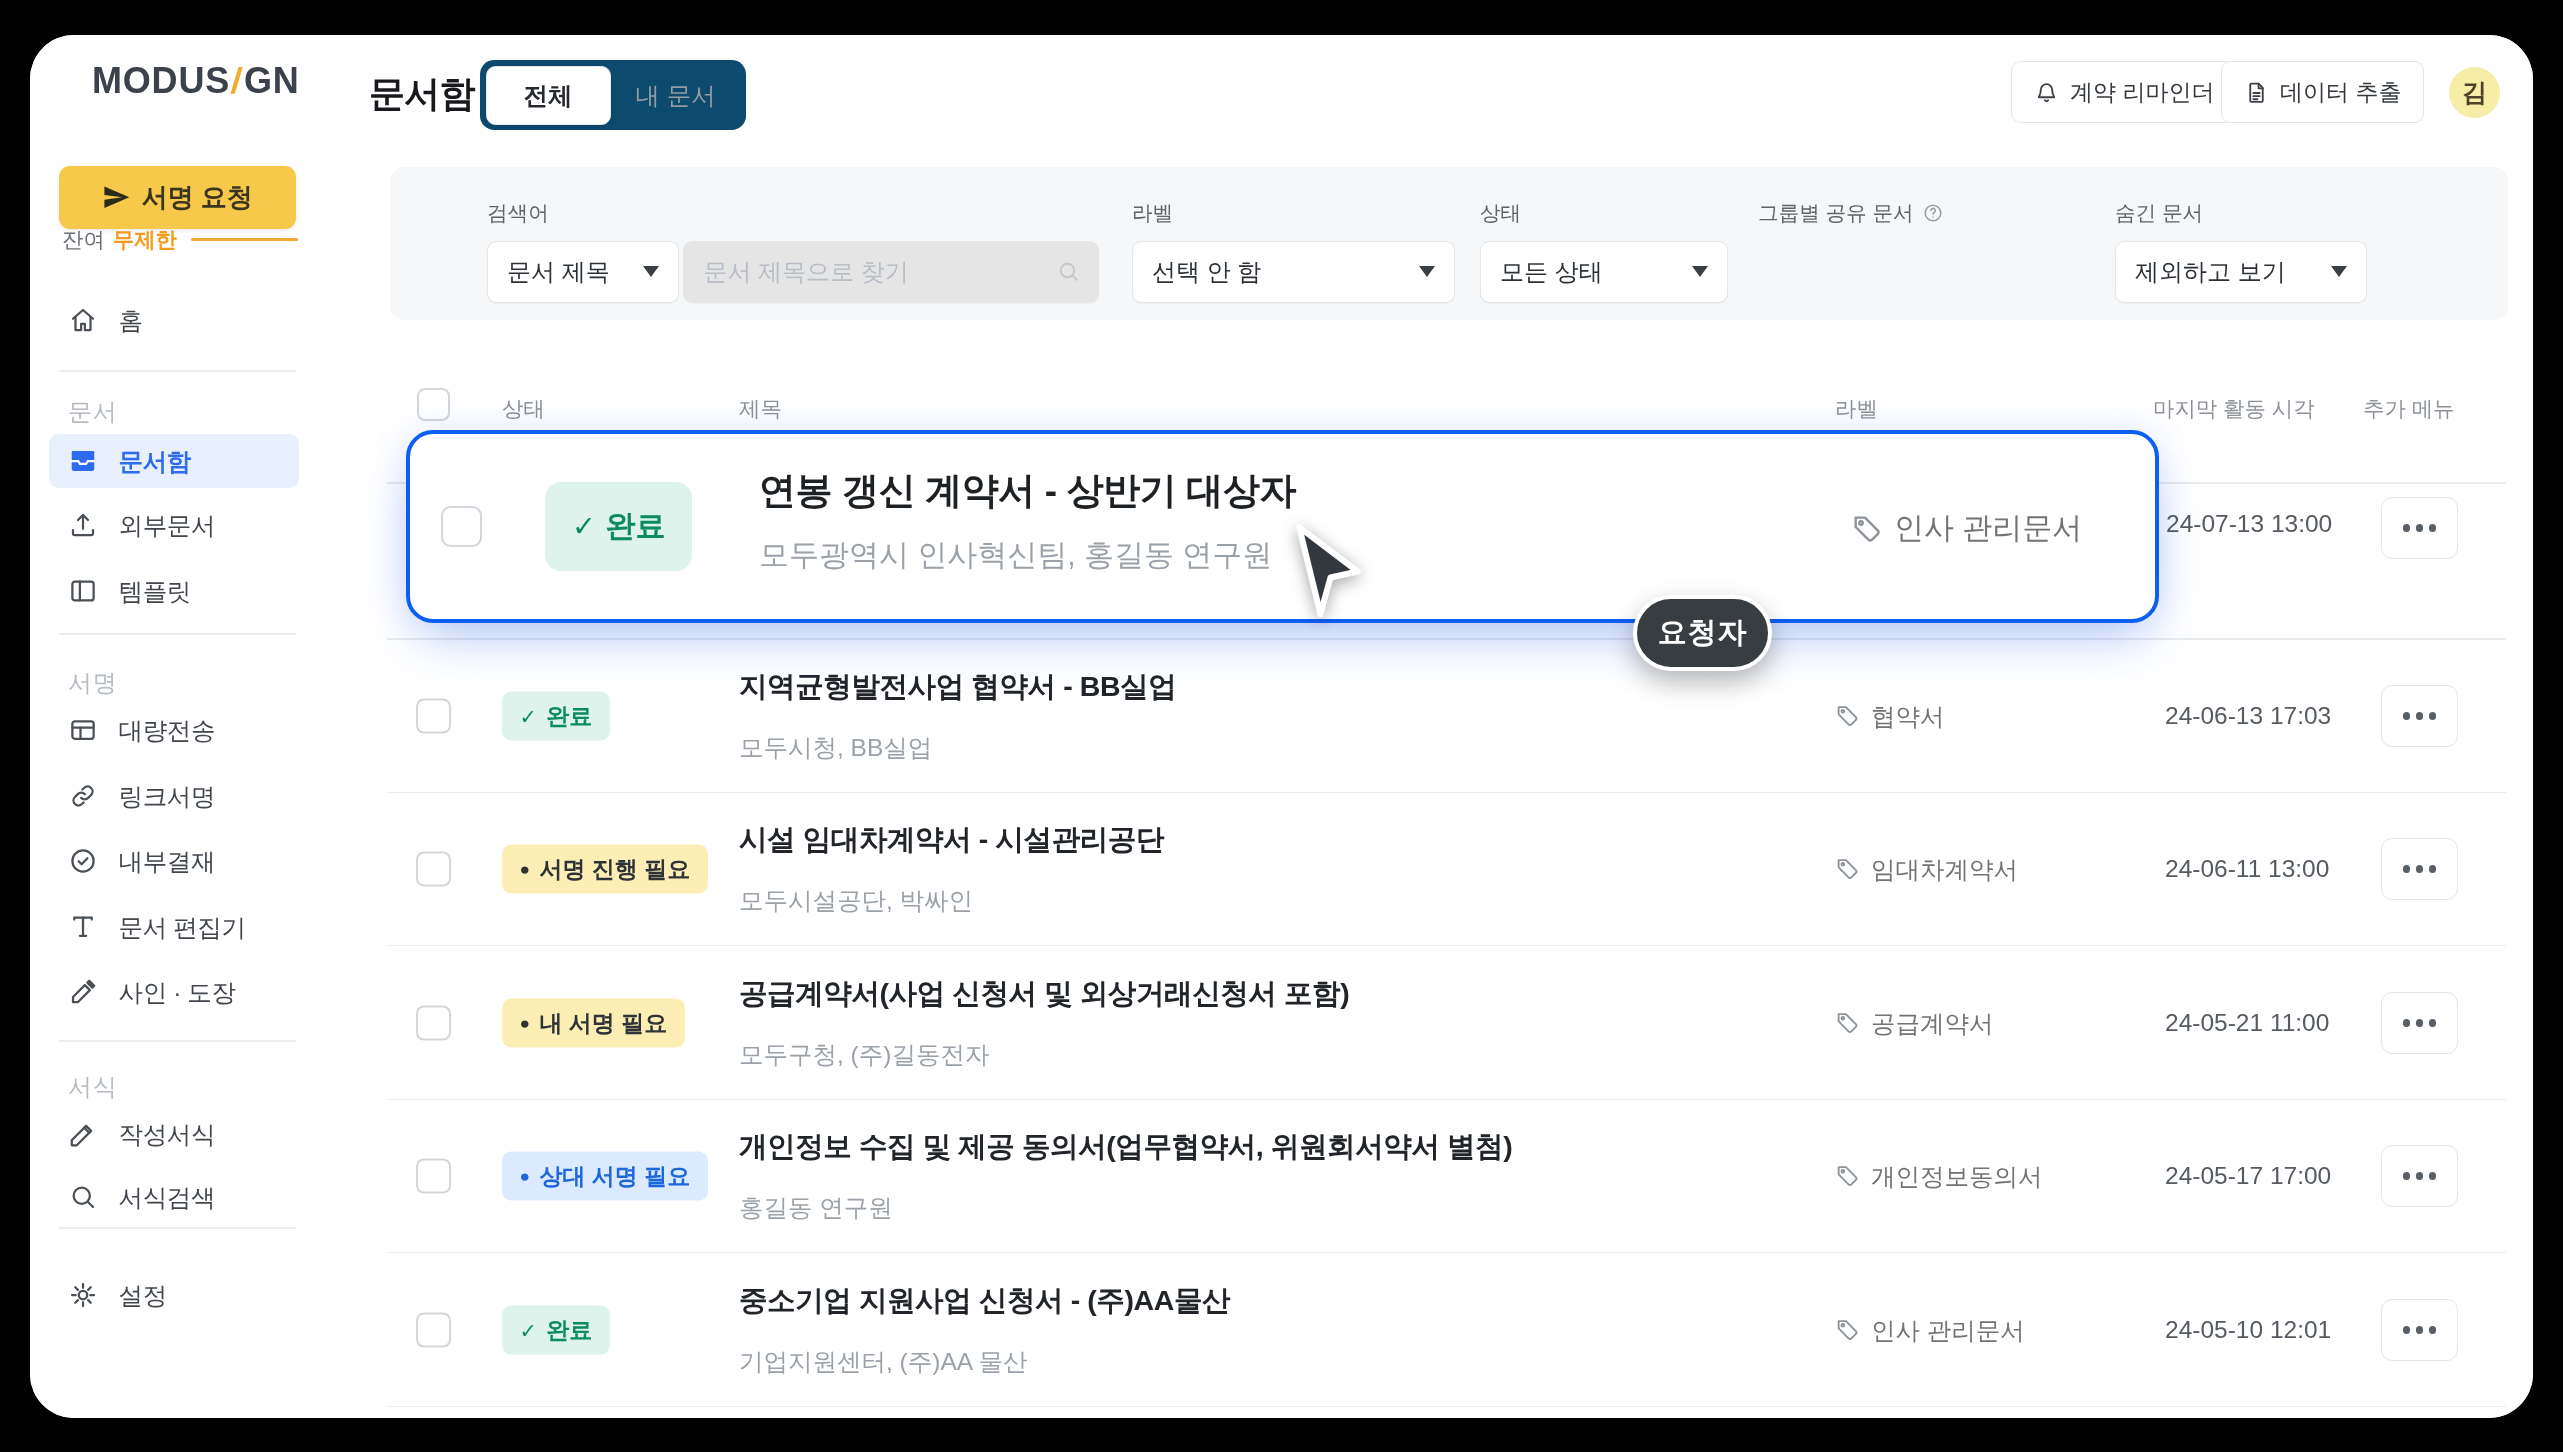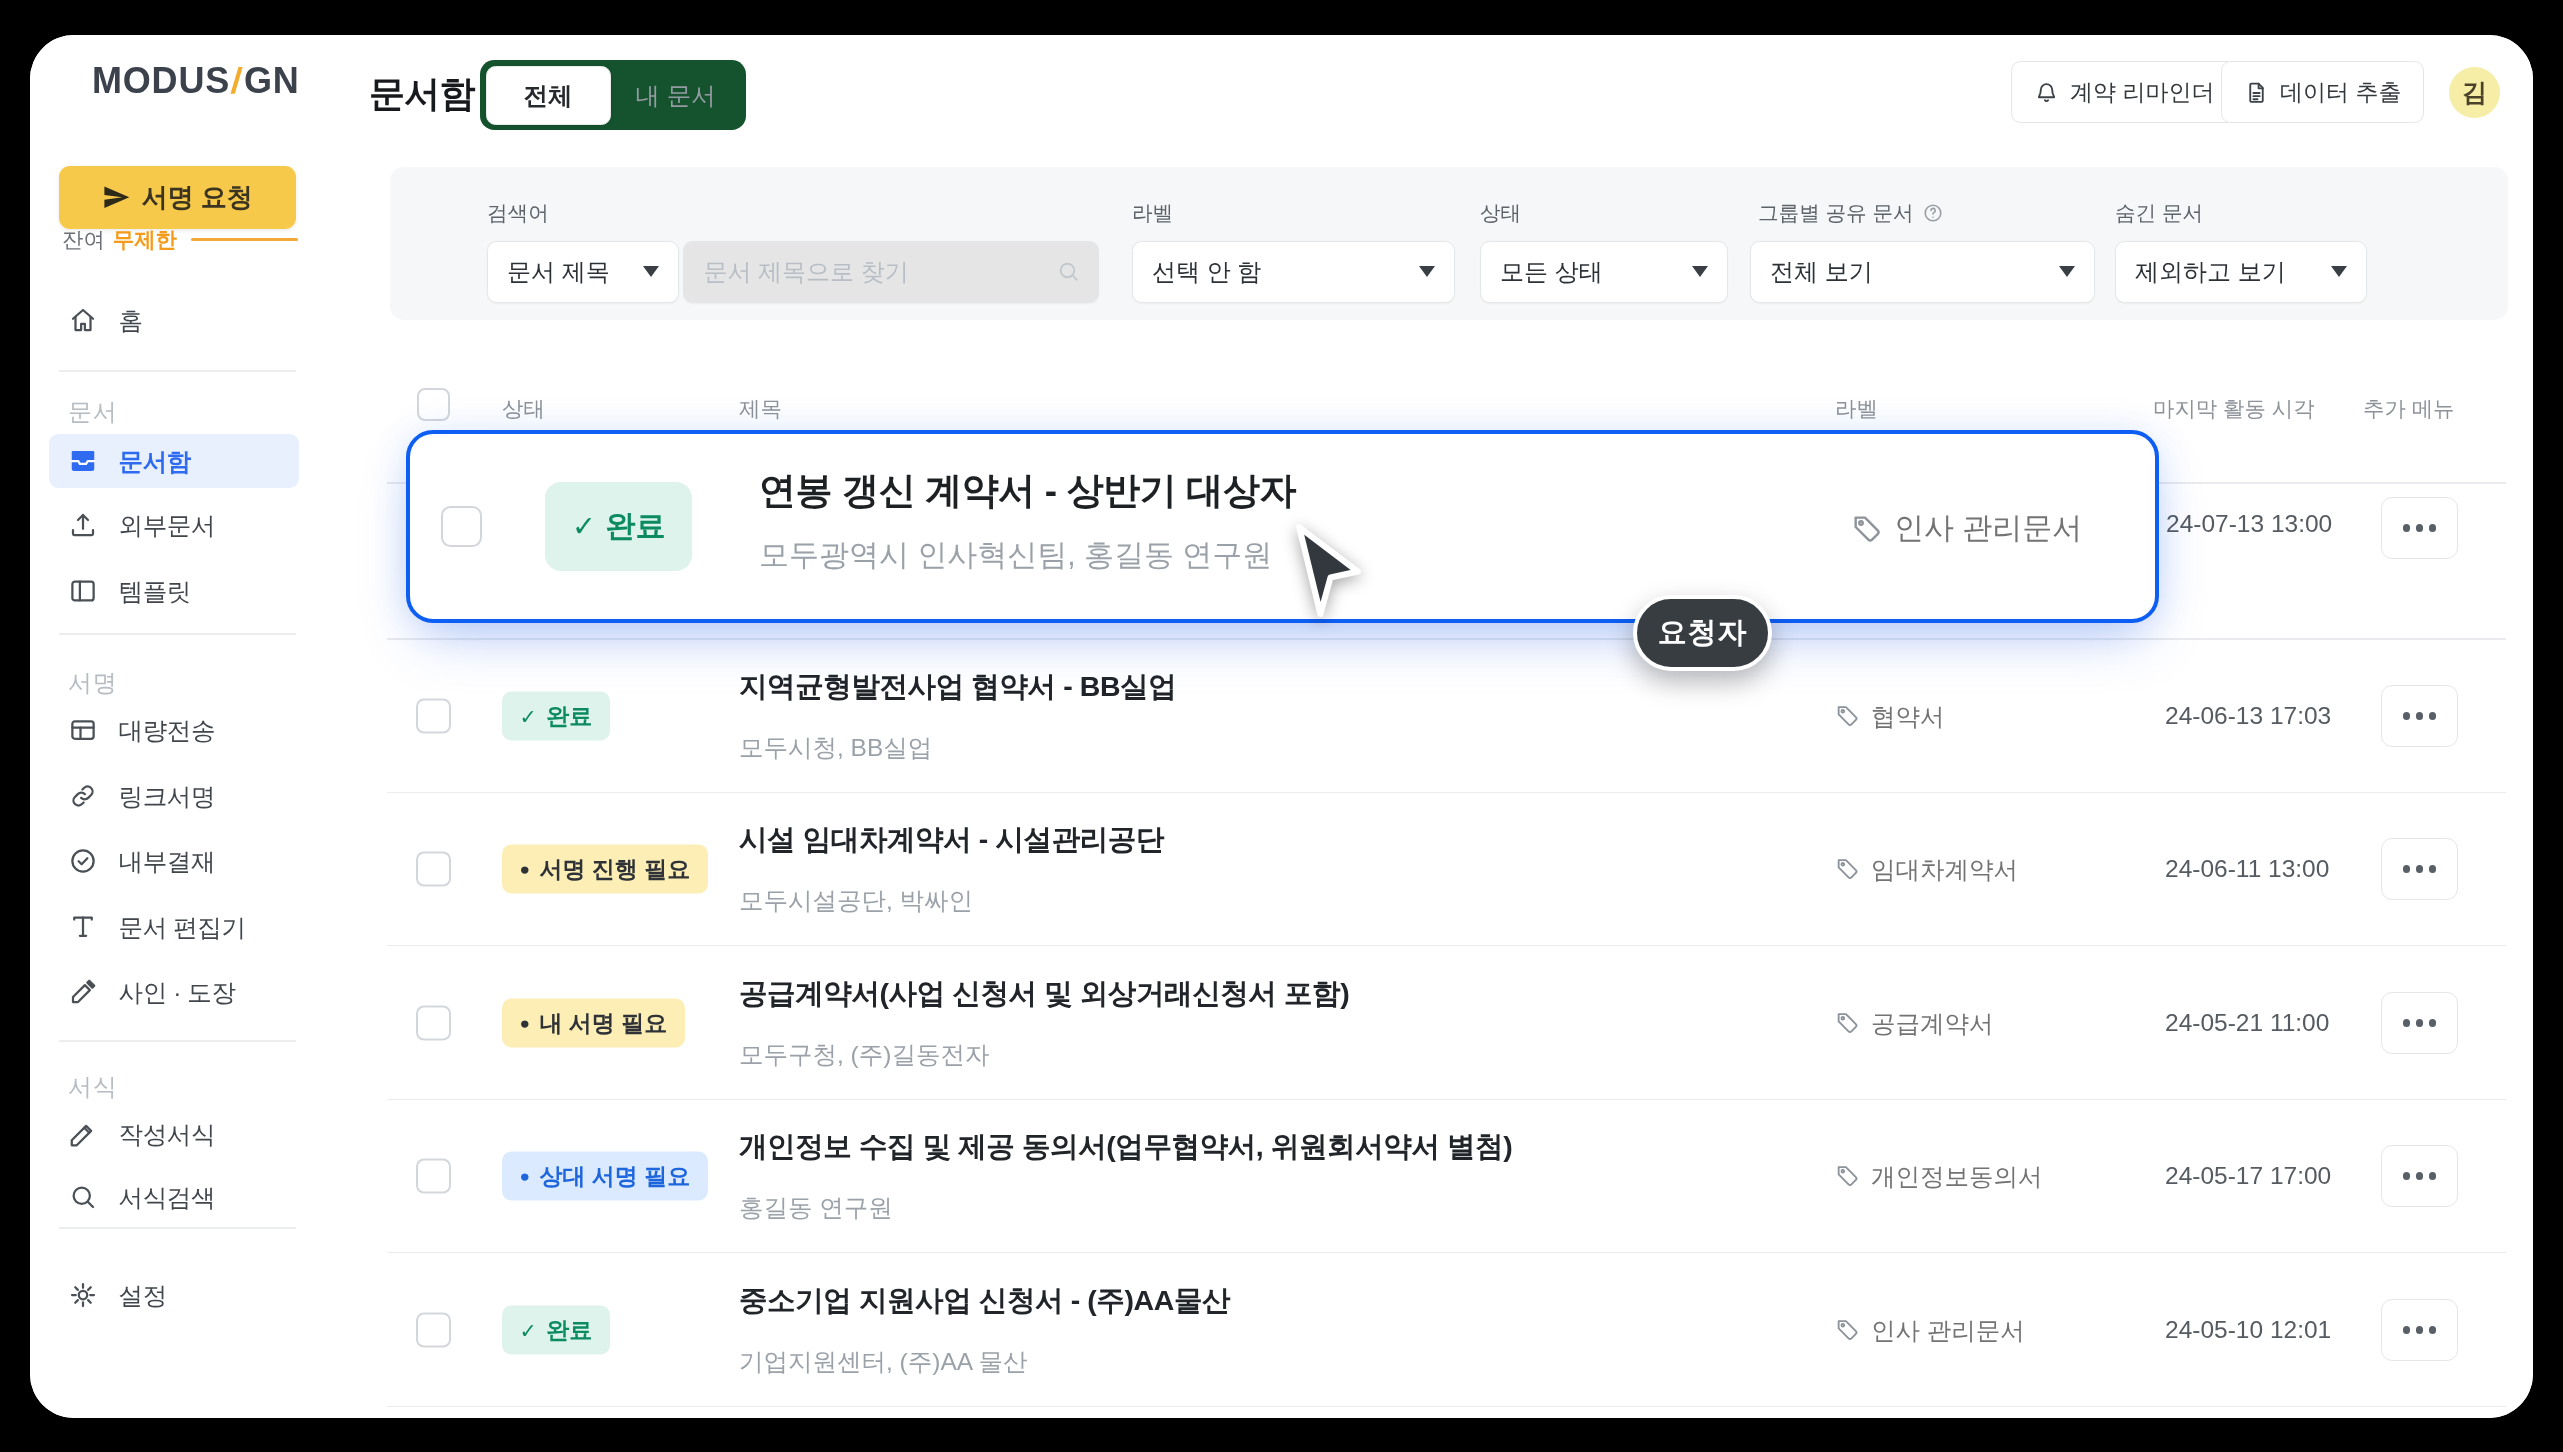--- a/index.html
+++ b/index.html
@@ -25,21 +25,21 @@
   .side-item .slabel{font-size:24.5px;font-weight:500;letter-spacing:-0.4px;}
   .side-item.active{background:#e8f0fe;color:#2e6bf0;}
   .side-item.active .sicon{color:#2e6bf0;}
   .side-item.active .slabel{font-weight:700;}
   .side-section{position:absolute;left:38px;font-size:24px;color:#b6bcc2;letter-spacing:0.8px;}
   .side-divider{position:absolute;left:28.5px;width:237px;height:1.6px;background:#ecedef;}
 
   
   .topbar{position:absolute;left:294px;top:0;right:0;height:119px;border-bottom:1.6px solid #ebedef;background:#fff;}
   .page-title{position:absolute;left:45px;top:35px;margin:0;font-size:36px;font-weight:800;color:#17191c;letter-spacing:-0.8px;}
-  .segment{position:absolute;left:156px;top:25px;width:266px;height:70px;background:#14532d;border-radius:14.2px;
+  .segment{position:absolute;left:156px;top:25px;width:266px;height:70px;background:#0c4a6e;border-radius:14.2px;
            display:flex;align-items:center;padding:0 5.5px;box-sizing:border-box;}
   .seg{height:59px;border-radius:9.5px;display:flex;align-items:center;justify-content:center;font-size:24.5px;cursor:pointer;}
   .seg.on{width:125px;background:#fff;border:1.6px solid #e7e9eb;box-sizing:border-box;font-weight:700;color:#26292d;
           box-shadow:0 1.6px 4.7px rgba(0,0,0,.07);}
   .seg.off{flex:1;color:#959ba3;}
   .top-btn{position:absolute;top:26px;height:62px;background:#fff;border:1.6px solid #e3e5e8;border-radius:9.5px;
            display:flex;align-items:center;gap:11px;padding:0 22px;font-size:23px;color:#33383d;font-family:inherit;cursor:pointer;}
   .top-btn svg{width:25px;height:25px;color:#3c4147;}
   .top-btn.reminder{left:1687px;}
   .top-btn.export{left:1897px;}
@@ -317,24 +317,20 @@
       </div>
 
       <div class="f-label" style="left:1368px">
         <span>그룹별 공유 문서</span>
         <svg viewBox="0 0 24 24" fill="none" stroke="currentColor" stroke-width="1.8" stroke-linecap="round">
               <circle cx="12" cy="12" r="8.5"></circle>
               <path d="M9.8 9.3a2.3 2.3 0 1 1 3.4 2c-.8.5-1.2 1-1.2 1.8"></path>
               <circle cx="12" cy="16.6" r="0.9" fill="currentColor" stroke="none"></circle>
             </svg>
       </div>
-      <div class="fc" style="left:1360px;width:345px">
-        <span>전체 보기</span>
-        <i class="caret"></i>
-      </div>
 
       <div class="f-label" style="left:1725px">
             <span>숨긴 문서</span>
           </div>
       <div class="fc" style="left:1725px;width:252px">
         <span>제외하고 보기</span>
         <i class="caret"></i>
       </div>
     </section>
 

